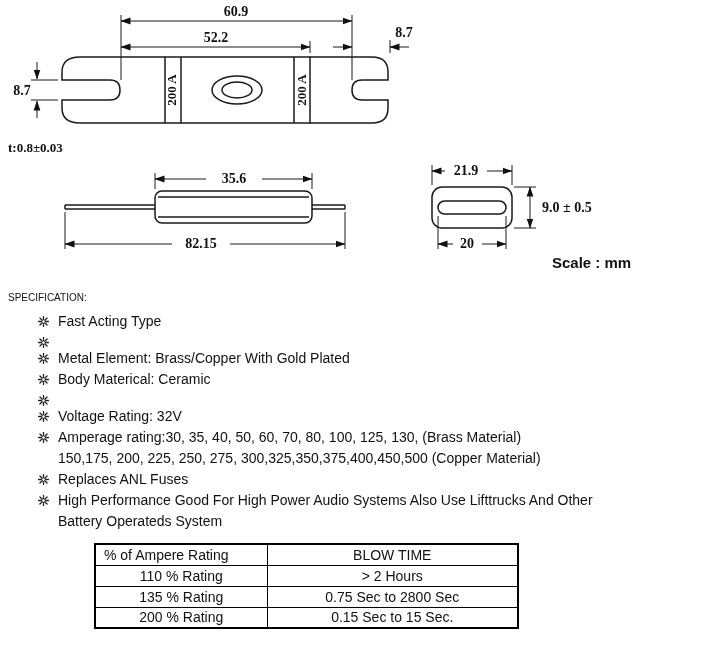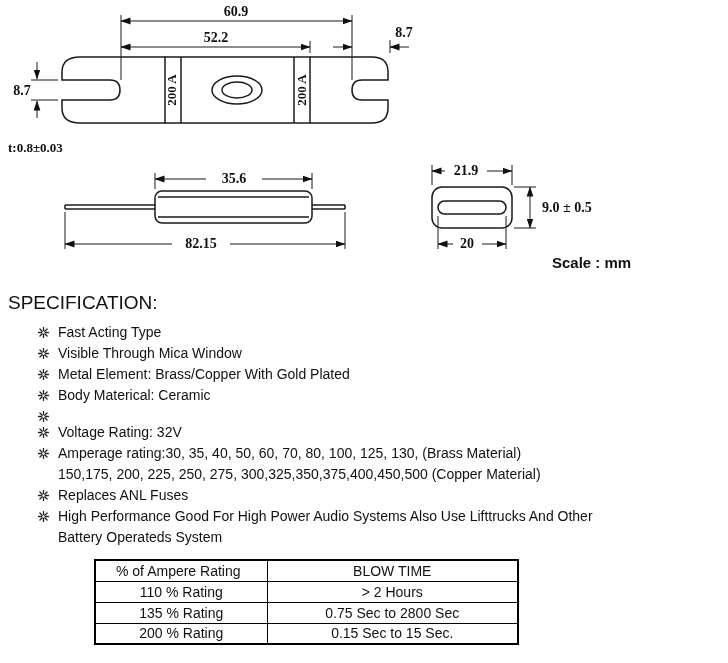--- a/index.html
+++ b/index.html
@@ -26,21 +26,21 @@
   .drawing text.scale {
     font-family: "Liberation Sans", sans-serif;
     font-size: 15px;
     font-weight: 700;
   }
   .outline { stroke: #1a1a1a; fill: none; stroke-width: 1.5; }
   .dimline { stroke: #1a1a1a; fill: none; stroke-width: 1; }
 
   
   .spec { padding: 4px 8px 0 8px; }
-  .spec-title { font-size: 19px; margin: 0 0 8px 0; }
+  .spec-title { font-size: 10px; margin: 0 0 8px 0; }
   .spec-list { list-style: none; margin: 0; padding: 0 0 0 30px; }
   .spec-item {
     display: flex;
     align-items: flex-start;
     gap: 9px;
     font-size: 14px;
     line-height: 21px;
   }
   .spec-item .li-text { white-space: pre-line; }
   .bullet { flex: 0 0 auto; margin-top: 5px; }
@@ -50,21 +50,21 @@
   .blow-table {
     border-collapse: collapse;
     margin: 11px 0 0 94px;
     border: 2px solid #000;
   }
   .blow-table th, .blow-table td {
     border: 1px solid #000;
     font-size: 14px;
     font-weight: 400;
     height: 21px;
-    padding: 0 20px;
+    padding: 0 8px;
     text-align: center;
   }
   .blow-table th.c1 { width: 172px; text-align: left; }
   .blow-table th.c2 { width: 251px; }
 </style>
 </head>
 <body>
 
 <div class="page">
 
@@ -180,21 +180,20 @@
         <svg class="bullet" width="11" height="11" viewBox="0 0 12 12">
             <line x1="8" y1="6" x2="11.5" y2="6"></line>
             <line x1="4" y1="6" x2="0.5" y2="6"></line>
             <line x1="6" y1="8" x2="6" y2="11.5"></line>
             <line x1="6" y1="4" x2="6" y2="0.5"></line>
             <line x1="7.4" y1="7.4" x2="9.9" y2="9.9"></line>
             <line x1="4.6" y1="4.6" x2="2.1" y2="2.1"></line>
             <line x1="4.6" y1="7.4" x2="2.1" y2="9.9"></line>
             <line x1="7.4" y1="4.6" x2="9.9" y2="2.1"></line>
           </svg>
-        <span class="li-text">Visible Through Mica Window</span>
       </li>
       <li class="spec-item">
         <svg class="bullet" width="11" height="11" viewBox="0 0 12 12">
             <line x1="8" y1="6" x2="11.5" y2="6"></line>
             <line x1="4" y1="6" x2="0.5" y2="6"></line>
             <line x1="6" y1="8" x2="6" y2="11.5"></line>
             <line x1="6" y1="4" x2="6" y2="0.5"></line>
             <line x1="7.4" y1="7.4" x2="9.9" y2="9.9"></line>
             <line x1="4.6" y1="4.6" x2="2.1" y2="2.1"></line>
             <line x1="4.6" y1="7.4" x2="2.1" y2="9.9"></line>

